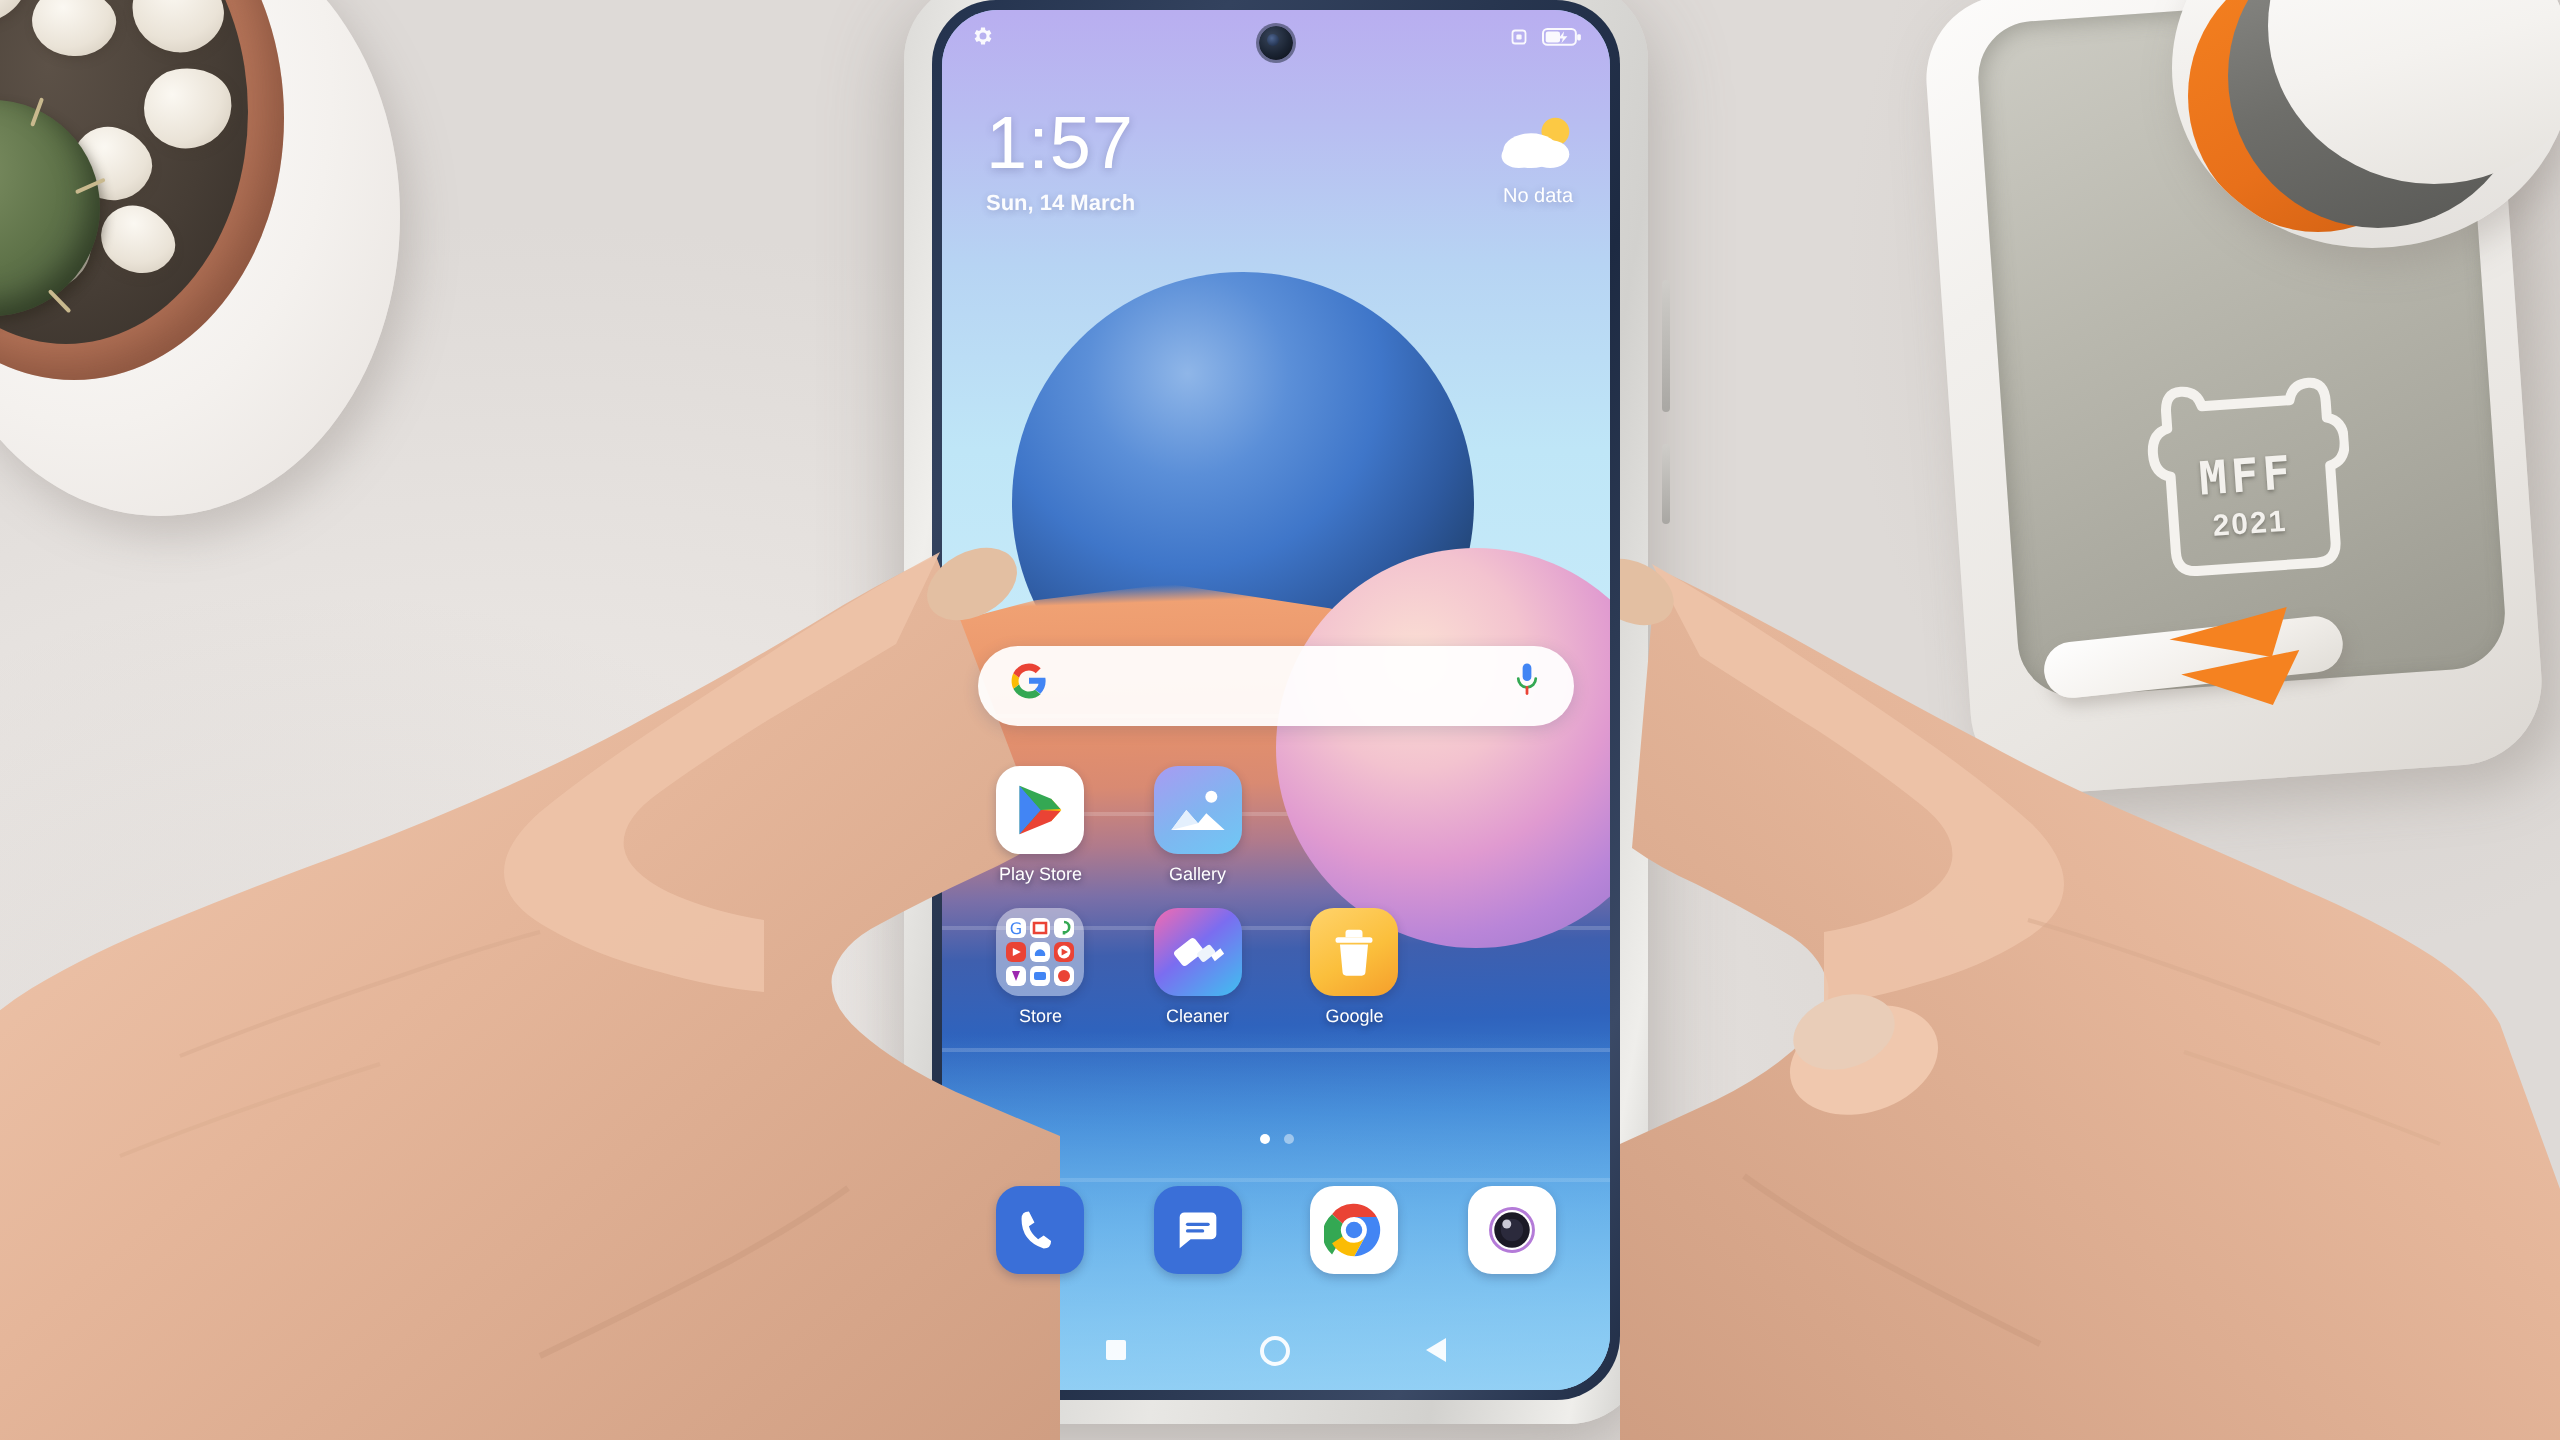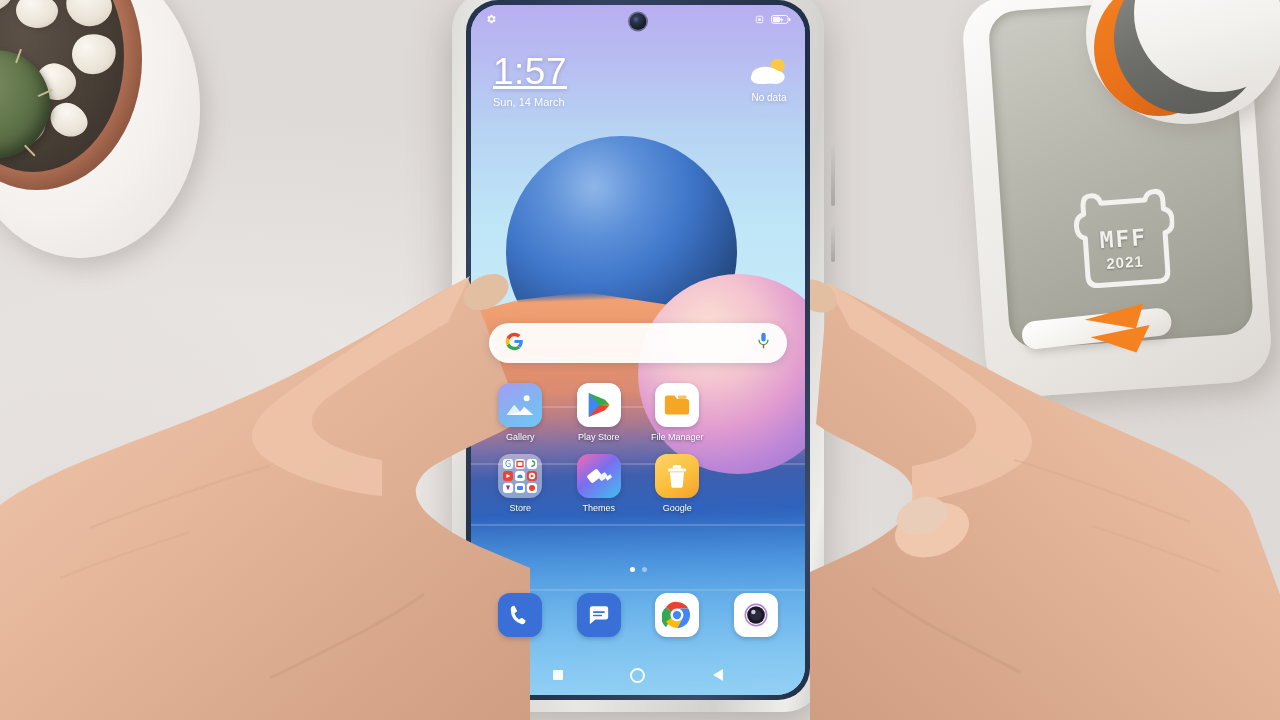--- a/index.html
+++ b/index.html
@@ -201,22 +201,22 @@
     padding: 0 14px; z-index: 5;
   }
   .sb-left, .sb-right { display: flex; align-items: center; gap: 5px; }
   .sb-icon { opacity: 0.92; }
 
   
   .clock-widget {
     position: absolute; left: 22px; top: 48px; z-index: 5;
     color: #ffffff; text-shadow: 0 1px 4px rgba(40,40,90,0.25);
   }
-  .clock-time { font-size: 37px; font-weight: 300; line-height: 1; letter-spacing: 0.5px; text-decoration: underline; }
-  .clock-date { font-size: 11px; font-weight: 400; margin-top: 6px; opacity: 0.95; }
+  .clock-time { font-size: 37px; font-weight: 300; line-height: 1; letter-spacing: 0.5px; }
+  .clock-date { font-size: 11px; font-weight: 700; margin-top: 6px; opacity: 0.95; }
 
   
   .weather-widget {
     position: absolute; right: 16px; top: 52px; z-index: 5;
     display: flex; flex-direction: column; align-items: center;
     color: #ffffff; text-shadow: 0 1px 4px rgba(40,40,90,0.25);
   }
   .weather-label { font-size: 10px; margin-top: 3px; }
 
   
@@ -448,54 +448,45 @@
               <path d="M5 13a7 7 0 0 0 14 0" fill="none" stroke="#34A853" stroke-width="2.2" stroke-linecap="round"></path>
               <line x1="12" y1="20" x2="12" y2="25" stroke="#EA4335" stroke-width="2.2" stroke-linecap="round"></line>
             </svg>
           </span>
         </div>
 
         <div class="app-grid">
 
           <div class="app-row">
             <div class="app-cell">
-              <div class="app-icon" style="background:linear-gradient(150deg,#a89bf2 0%,#7fb6f0 55%,#6fc8f5 100%);">
-                <svg width="30" height="30" viewBox="0 0 36 36">
-                  <circle cx="26" cy="10" r="3.6" fill="#ffffff"></circle>
-                  <path d="M2 30 l9-12 7 8 5-6 11 10z" fill="#ffffff"></path>
-                  <path d="M2 30 l9-12 7 8z" fill="#e4f0fd"></path>
-                </svg>
-              </div>
-              <div class="app-label">Gallery</div>
-            </div>
-
-            <div class="app-cell">
               <div class="app-icon" style="background:#ffffff;">
                 <svg width="26" height="28" viewBox="0 0 28 30">
                   <path d="M3 2 L20 15 L3 28 Z" fill="#34A853"></path>
                   <path d="M3 2 L20 15 L3 28 Z" fill="none"></path>
                   <path d="M3 2 L14.5 15 L3 28 Z" fill="#4285F4"></path>
                   <path d="M14.5 15 L20 9 L25.5 15 L20 21 Z" fill="#FBBC05"></path>
                   <path d="M3 28 L20 21 L25.5 15 L20 9 Z" fill="none"></path>
                   <path d="M3 28 L20 21 L25 15.6 L14.5 15 Z" fill="#EA4335"></path>
                   <path d="M3 2 L20 9 L25 14.4 L14.5 15 Z" fill="#34A853"></path>
                 </svg>
               </div>
               <div class="app-label">Play Store</div>
             </div>
 
             <div class="app-cell">
-              <div class="app-icon" style="background:#ffffff;">
-                <svg width="30" height="26" viewBox="0 0 34 30">
-                  <path d="M3 7 a3 3 0 0 1 3-3 h8 l3 4 h11 a3 3 0 0 1 3 3 v12 a3 3 0 0 1 -3 3 h-22 a3 3 0 0 1 -3 -3 z" fill="#f5a623"></path>
-                  <rect x="18" y="4" width="10" height="4" rx="1.6" fill="#f8c15f"></rect>
+              <div class="app-icon" style="background:linear-gradient(150deg,#a89bf2 0%,#7fb6f0 55%,#6fc8f5 100%);">
+                <svg width="30" height="30" viewBox="0 0 36 36">
+                  <circle cx="26" cy="10" r="3.6" fill="#ffffff"></circle>
+                  <path d="M2 30 l9-12 7 8 5-6 11 10z" fill="#ffffff"></path>
+                  <path d="M2 30 l9-12 7 8z" fill="#e4f0fd"></path>
                 </svg>
               </div>
-              <div class="app-label">File Manager</div>
-            </div>
+              <div class="app-label">Gallery</div>
+            </div>
+
 
           </div>
 
           <div class="app-row">
             <div class="app-cell">
               <div class="app-icon" style="background:rgba(255,255,255,0.42); padding:4px;">
                 <svg width="36" height="36" viewBox="0 0 36 36">
                   <rect x="1" y="1" width="10" height="10" rx="3" fill="#ffffff"></rect>
                   <text x="6" y="9" font-size="8" font-family="DejaVu Sans" text-anchor="middle" fill="#4285F4">G</text>
                   <rect x="13" y="1" width="10" height="10" rx="3" fill="#ffffff"></rect>
@@ -522,21 +513,21 @@
 
 
             <div class="app-cell">
               <div class="app-icon" style="background:linear-gradient(140deg,#f36bb0 0%,#7b6df0 45%,#3fc0f0 100%);">
                 <svg width="28" height="28" viewBox="0 0 30 30">
                   <rect x="3" y="10" width="14" height="10" rx="2" transform="rotate(-38 10 15)" fill="#ffffff"></rect>
                   <rect x="15" y="13" width="9" height="6" rx="1.5" transform="rotate(-38 19 16)" fill="#eef4fb"></rect>
                   <path d="M22 17 l5 -4 l2 3 l-5 4z" fill="#ffffff"></path>
                 </svg>
               </div>
-              <div class="app-label">Themes</div>
+              <div class="app-label">Cleaner</div>
             </div>
 
             <div class="app-cell">
               <div class="app-icon" style="background:linear-gradient(150deg,#ffd36b 0%,#fbbf3c 55%,#f59e2b 100%);">
                 <svg width="24" height="28" viewBox="0 0 26 30">
                   <rect x="3" y="7" width="20" height="3" rx="1.4" fill="#ffffff"></rect>
                   <path d="M10 3 h6 a1.6 1.6 0 0 1 1.6 1.6 V7 h-9.2 V4.6 A1.6 1.6 0 0 1 10 3z" fill="#ffffff"></path>
                   <path d="M5.4 11 h15.2 l-1.4 15 a2 2 0 0 1 -2 1.8 h-8.4 a2 2 0 0 1 -2 -1.8z" fill="#ffffff"></path>
                 </svg>
               </div>

